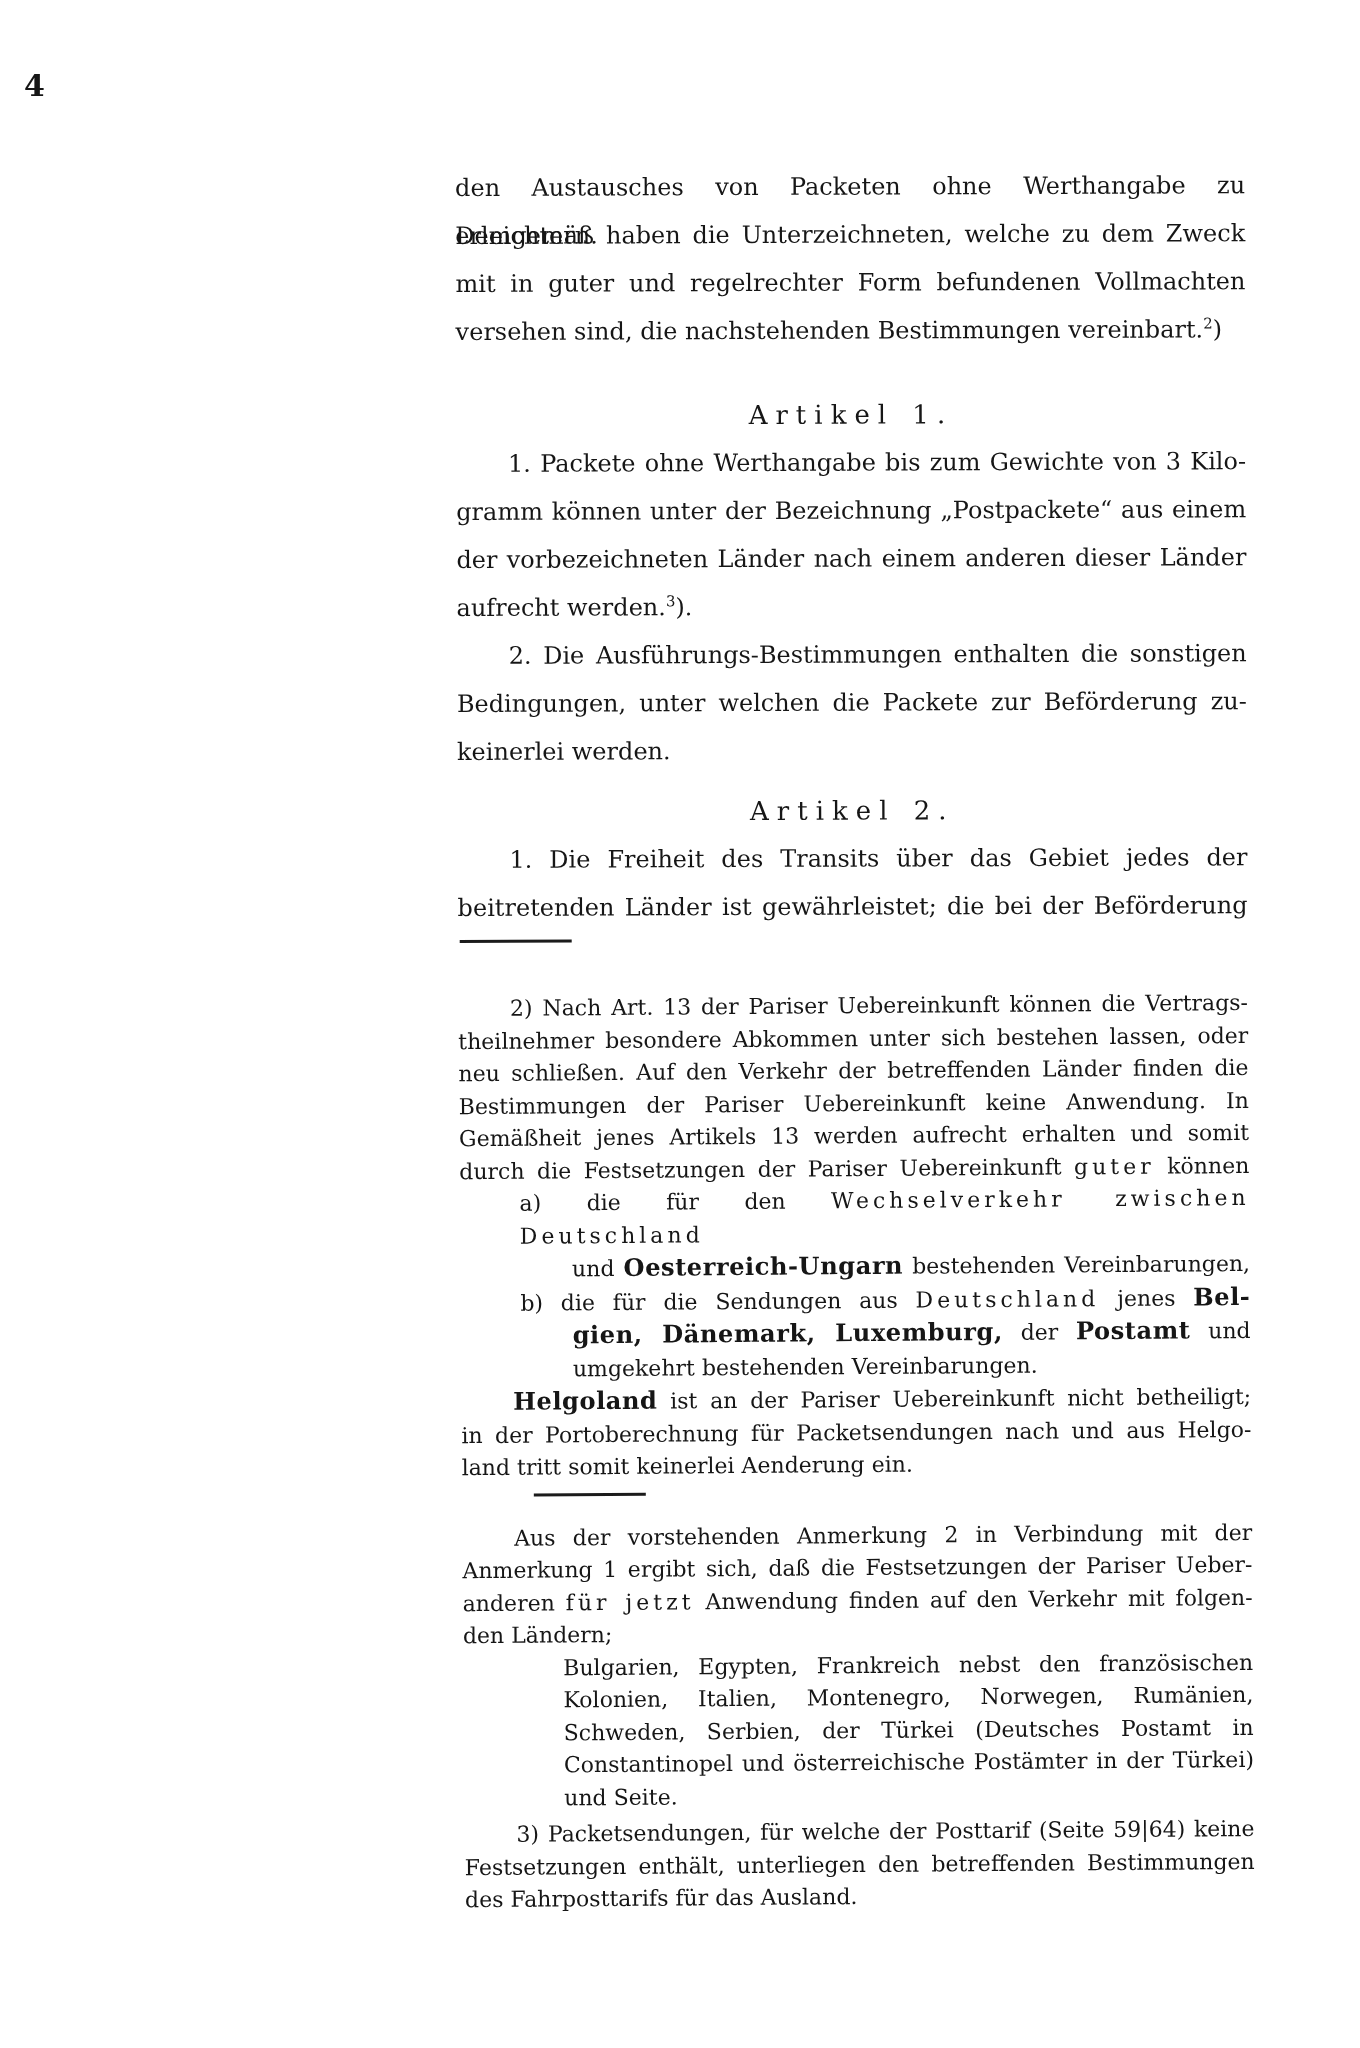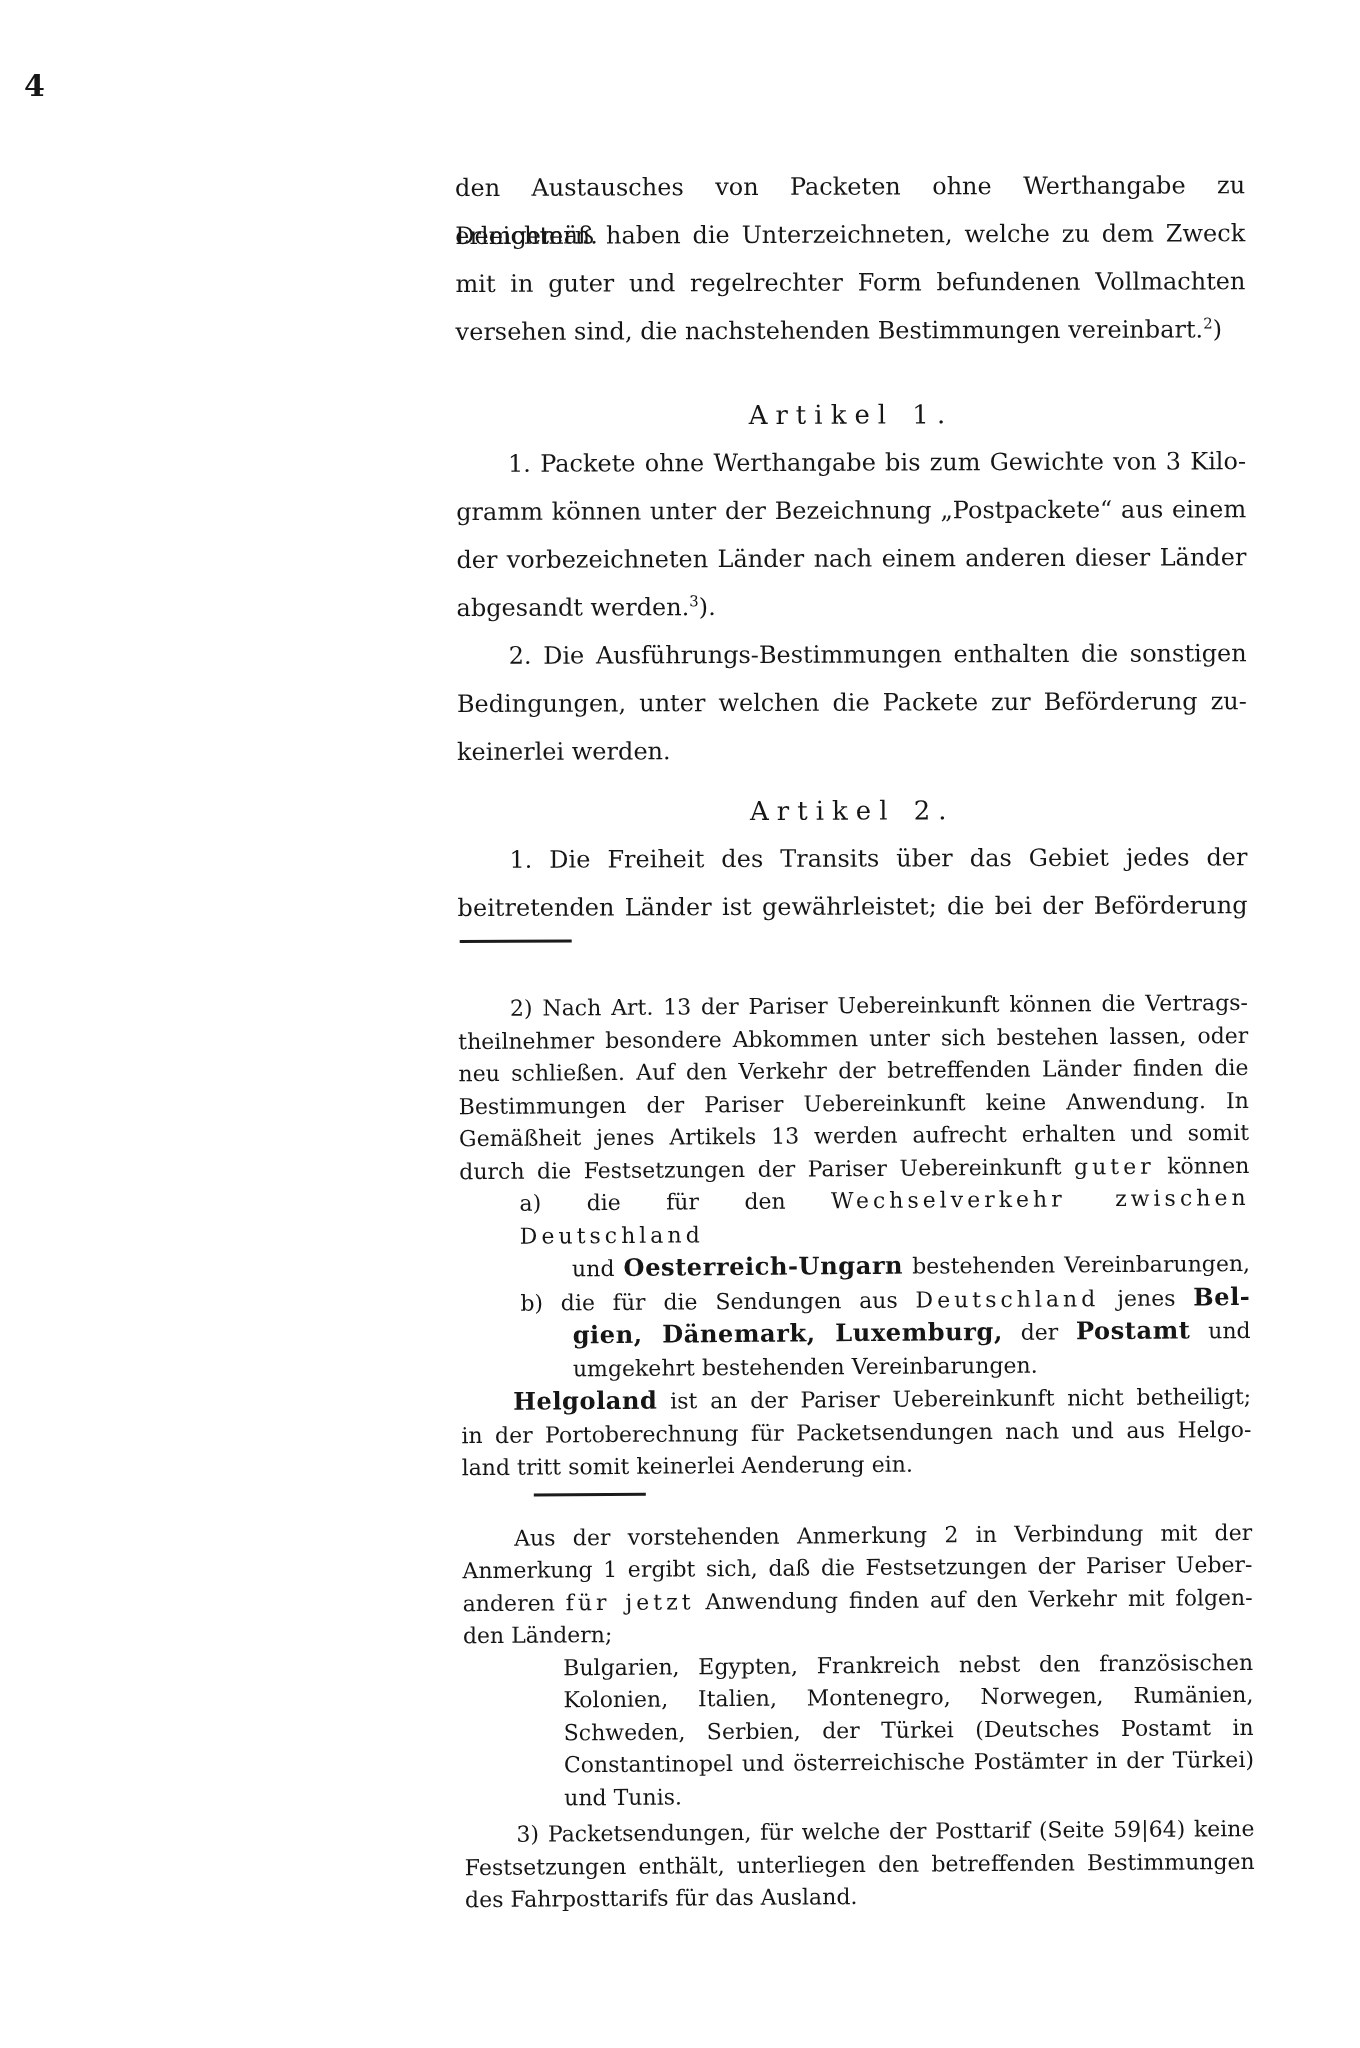--- a/index.html
+++ b/index.html
@@ -91,21 +91,21 @@
         <div class="tline"><span>mit in guter und regelrechter Form befundenen Vollmachten</span></div>
         <div class="tline end"><span>versehen sind, die nachstehenden Bestimmungen vereinbart.</span><span class="s-sup">2</span><span>)</span></div>
       </div>
 
     <h2 class="article-heading heading-a1">Artikel 1.</h2>
 
     <div class="para main-text">
         <div class="tline ind1"><span>1. Packete ohne Werthangabe bis zum Gewichte von 3 Kilo-</span></div>
         <div class="tline"><span>gramm können unter der Bezeichnung „Postpackete“ aus einem</span></div>
         <div class="tline"><span>der vorbezeichneten Länder nach einem anderen dieser Länder</span></div>
-        <div class="tline end"><span>abgesandt werden.</span><span class="s-sup">3</span><span>).</span></div>
+        <div class="tline end"><span>aufrecht werden.</span><span class="s-sup">3</span><span>).</span></div>
       </div>
 
     <div class="para main-text">
         <div class="tline ind1"><span>2. Die Ausführungs-Bestimmungen enthalten die sonstigen</span></div>
         <div class="tline"><span>Bedingungen, unter welchen die Packete zur Beförderung zu-</span></div>
         <div class="tline end"><span>keinerlei werden.</span></div>
       </div>
 
     <h2 class="article-heading heading-a2">Artikel 2.</h2>
 
@@ -139,21 +139,21 @@
 
       <div class="para fn-text fn-annotation">
           <div class="tline ind1"><span>Aus der vorstehenden Anmerkung 2 in Verbindung mit der</span></div>
           <div class="tline"><span>Anmerkung 1 ergibt sich, daß die Festsetzungen der Pariser Ueber-</span></div>
           <div class="tline"><span>anderen </span><span class="s-g">für jetzt</span><span> Anwendung finden auf den Verkehr mit folgen-</span></div>
           <div class="tline end"><span>den Ländern;</span></div>
           <div class="tline ind4"><span>Bulgarien, Egypten, Frankreich nebst den französischen</span></div>
           <div class="tline ind4"><span>Kolonien, Italien, Montenegro, Norwegen, Rumänien,</span></div>
           <div class="tline ind4"><span>Schweden, Serbien, der Türkei (Deutsches Postamt in</span></div>
           <div class="tline ind4"><span>Constantinopel und österreichische Postämter in der Türkei)</span></div>
-          <div class="tline ind4 end"><span>und Tunis.</span></div>
+          <div class="tline ind4 end"><span>und Seite.</span></div>
         </div>
 
       <div class="para fn-text fn-note3">
           <div class="tline ind1"><span>3) Packetsendungen, für welche der Posttarif (Seite 59|64) keine</span></div>
           <div class="tline"><span>Festsetzungen enthält, unterliegen den betreffenden Bestimmungen</span></div>
           <div class="tline end"><span>des Fahrposttarifs für das Ausland.</span></div>
         </div>
 
     </div>
 

